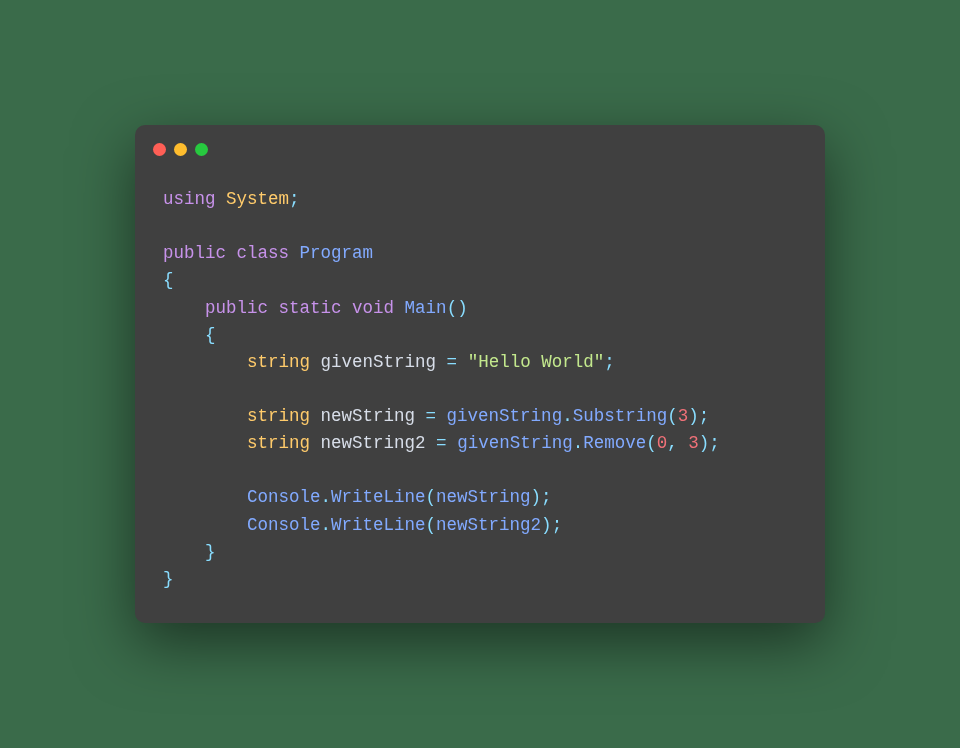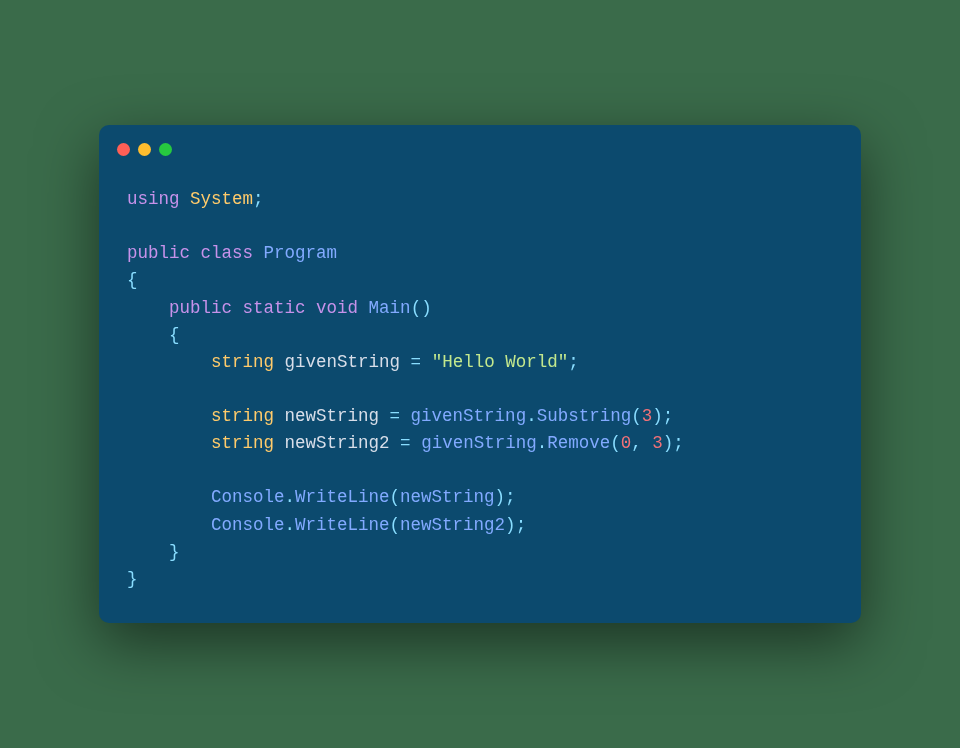--- a/index.html
+++ b/index.html
@@ -6,22 +6,22 @@
     body {
       width: 960px;
       height: 748px;
       background: #3a6b4a;
       display: flex;
       align-items: center;
       justify-content: center;
       font-family: "SF Mono", "Monaco", "Menlo", "Consolas", "Courier New", monospace;
     }
     .window {
-      width: 762px;
-      background: #0c4a6e;
+      width: 690px;
+      background: #404040;
       border-radius: 10px;
       box-shadow: 0 20px 60px rgba(0,0,0,0.5);
       overflow: hidden;
     }
     .titlebar {
       padding: 18px 18px 10px 18px;
       display: flex;
       gap: 8px;
     }
     .traffic-light {

